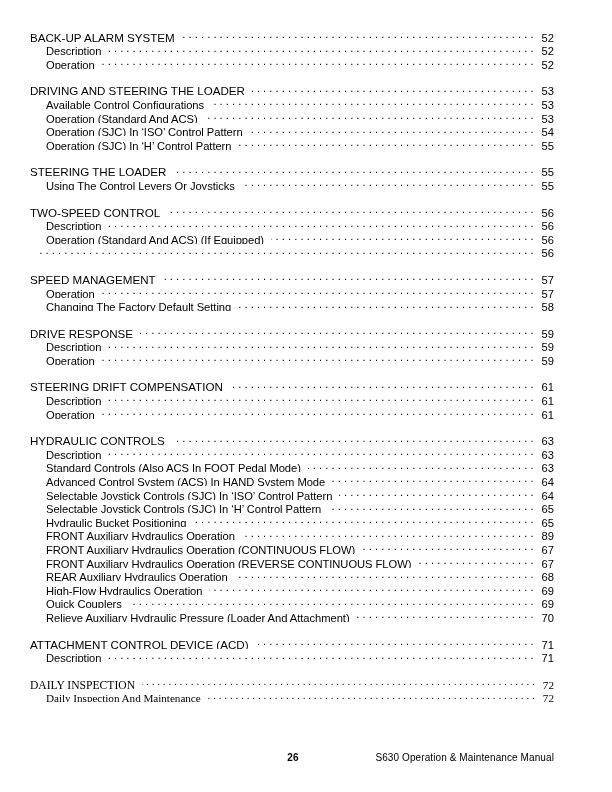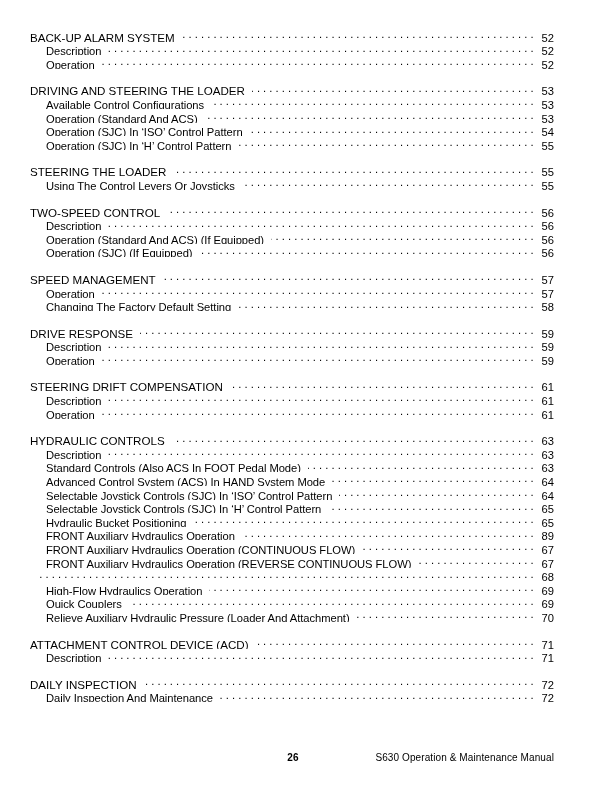--- a/index.html
+++ b/index.html
@@ -27,20 +27,21 @@
     position: absolute;
     left: 30px;
     top: 28px;
     width: 524px;
   }
   .section {
     margin-bottom: 13px;
   }
   .section:last-child {
     margin-bottom: 16px;
+    font-family: Liberation Serif, serif;
   }
   .entry {
     display: flex;
     align-items: baseline;
     width: 100%;
     line-height: 13.6px;
     height: 13.6px;
     white-space: nowrap;
     overflow: hidden;
   }
@@ -195,21 +196,20 @@
           <span class="leader"></span>
           <span class="pageno">56</span>
         </div>
         <div class="entry sub">
           <span class="label">Operation (Standard And ACS) (If Equipped)</span>
           <span class="gap-head"></span>
           <span class="leader"></span>
           <span class="pageno">56</span>
         </div>
         <div class="entry sub">
-          <span class="label">Operation (SJC) (If Equipped)</span>
           <span class="gap-head"></span>
           <span class="leader"></span>
           <span class="pageno">56</span>
         </div>
       </div>
       <div class="section">
         <div class="entry head">
           <span class="label">SPEED MANAGEMENT</span>
           <span class="gap-head"></span>
           <span class="leader"></span>
@@ -323,20 +323,21 @@
           <span class="leader"></span>
           <span class="pageno">67</span>
         </div>
         <div class="entry sub">
           <span class="label">FRONT Auxiliary Hydraulics Operation (REVERSE CONTINUOUS FLOW)</span>
           <span class="gap-head"></span>
           <span class="leader"></span>
           <span class="pageno">67</span>
         </div>
         <div class="entry sub">
+          <span class="label">REAR Auxiliary Hydraulics Operation</span>
           <span class="gap-head"></span>
           <span class="leader"></span>
           <span class="pageno">68</span>
         </div>
         <div class="entry sub">
           <span class="label">High-Flow Hydraulics Operation</span>
           <span class="gap-head"></span>
           <span class="leader"></span>
           <span class="pageno">69</span>
         </div>

